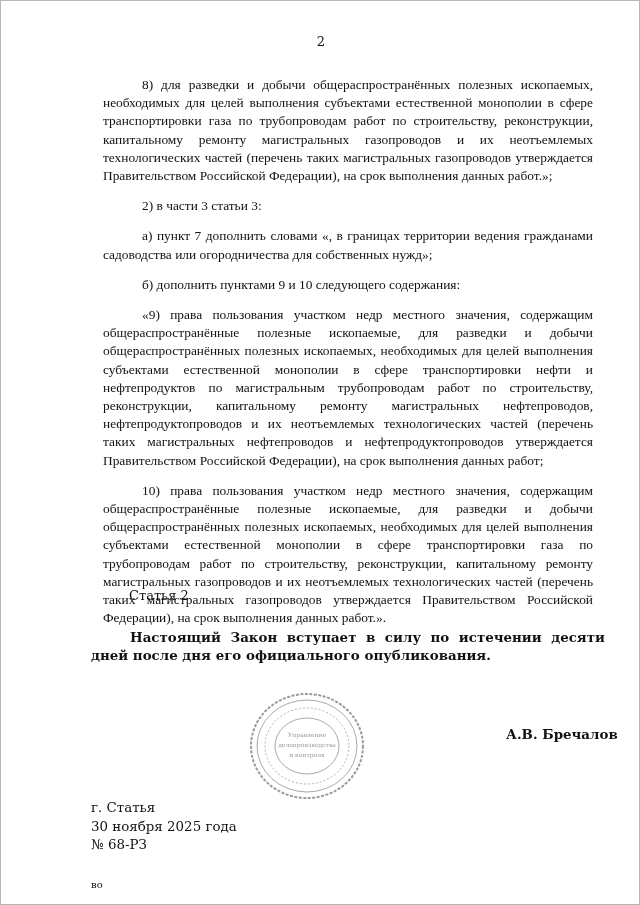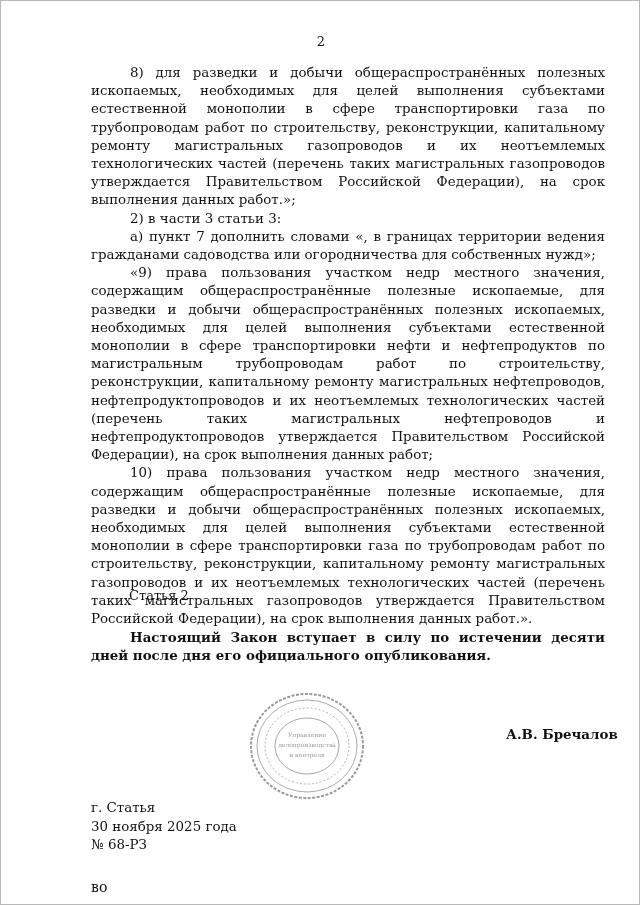--- a/index.html
+++ b/index.html
@@ -8,43 +8,44 @@
     position: absolute; left: 0; top: 0; width: 638px; height: 903px;
     border: 1px solid #b8b8b8; background: #fff;
     font-family: "DejaVu Serif", "Liberation Serif", serif;
     color: #111;
   }
   .pagenum { position: absolute; top: 33px; left: 0; width: 640px; text-align: center; font-size: 13px; }
   .body-text {
     position: absolute; left: 90px; top: 63px; width: 514px;
     font-size: 13.4px; line-height: 18.2px; text-align: justify;
   }
-  .body-text p { margin: 0; text-indent: 39px; }
+  .body-text p { margin: 12px; text-indent: 39px; font-family: Liberation Serif, serif; }
   .article-title { position: absolute; left: 128px; top: 587px; font-weight: normal; font-size: 13px; }
   .article-text {
     position: absolute; left: 90px; top: 627px; width: 514px;
     font-size: 13.4px; line-height: 18.2px; text-align: justify;
   }
   .article-text p { margin: 0; text-indent: 39px; font-weight: bold; }
   .sig-left { position: absolute; left: 90px; top: 708px; width: 165px; text-align: center; font-weight: bold; font-size: 13.4px; line-height: 18px; }
   .sig-right { position: absolute; left: 505px; top: 725px; font-weight: bold; font-size: 13.4px; }
   .stamp { position: absolute; left: 246px; top: 690px; width: 120px; height: 110px; }
   .place { position: absolute; left: 90px; top: 798px; font-size: 13.4px; line-height: 18.5px; }
-  .footer-code { position: absolute; left: 90px; top: 878px; font-size: 14px; }
+  .footer-code { position: absolute; left: 90px; top: 878px; font-size: 10px; }
 </style>
 </head>
 <body>
 
 <div class="page">
   <div class="pagenum">2</div>
 
   <div class="body-text">
     <p>8) для разведки и добычи общераспространённых полезных ископаемых, необходимых для целей выполнения субъектами естественной монополии в сфере транспортировки газа по трубопроводам работ по строительству, реконструкции, капитальному ремонту магистральных газопроводов и их неотъемлемых технологических частей (перечень таких магистральных газопроводов утверждается Правительством Российской Федерации), на срок выполнения данных работ.»;</p>
     <p>2) в части 3 статьи 3:</p>
     <p>а) пункт 7 дополнить словами «, в границах территории ведения гражданами садоводства или огородничества для собственных нужд»;</p>
+    <p>б) дополнить пунктами 9 и 10 следующего содержания:</p>
     <p>«9) права пользования участком недр местного значения, содержащим общераспространённые полезные ископаемые, для разведки и добычи общераспространённых полезных ископаемых, необходимых для целей выполнения субъектами естественной монополии в сфере транспортировки нефти и нефтепродуктов по магистральным трубопроводам работ по строительству, реконструкции, капитальному ремонту магистральных нефтепроводов, нефтепродуктопроводов и их неотъемлемых технологических частей (перечень таких магистральных нефтепроводов и нефтепродуктопроводов утверждается Правительством Российской Федерации), на срок выполнения данных работ;</p>
     <p>10) права пользования участком недр местного значения, содержащим общераспространённые полезные ископаемые, для разведки и добычи общераспространённых полезных ископаемых, необходимых для целей выполнения субъектами естественной монополии в сфере транспортировки газа по трубопроводам работ по строительству, реконструкции, капитальному ремонту магистральных газопроводов и их неотъемлемых технологических частей (перечень таких магистральных газопроводов утверждается Правительством Российской Федерации), на срок выполнения данных работ.».</p>
   </div>
 
   <div class="article-title">Статья 2</div>
   <div class="article-text">
     <p>Настоящий Закон вступает в силу по истечении десяти дней после дня его официального опубликования.</p>
   </div>
 
   <div class="sig-left">

